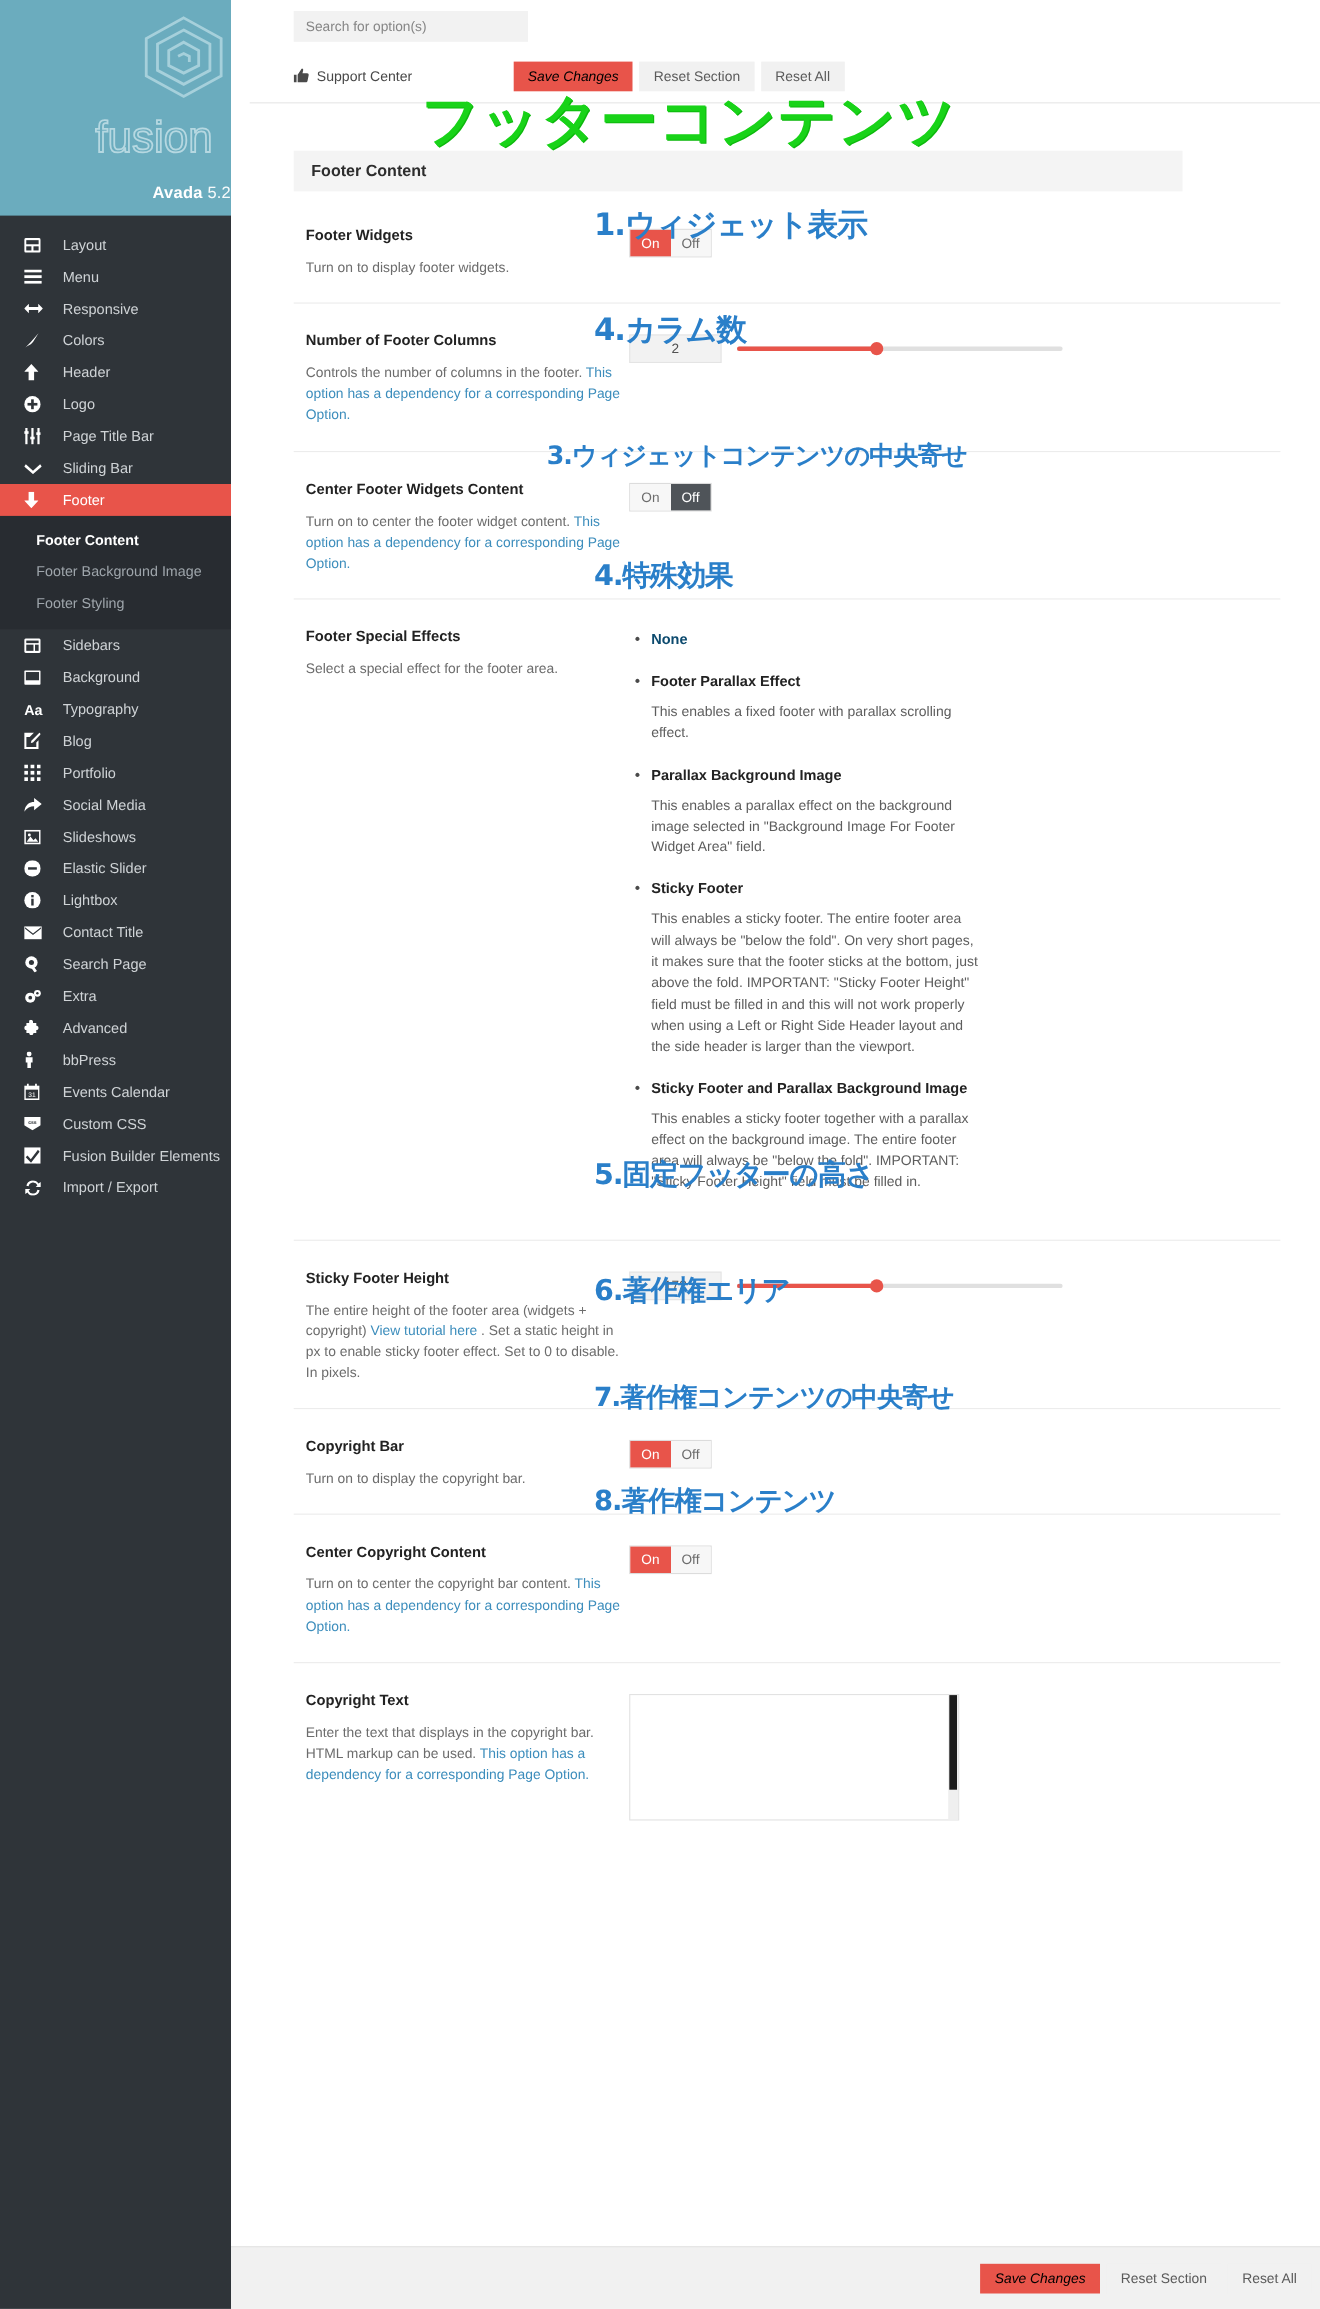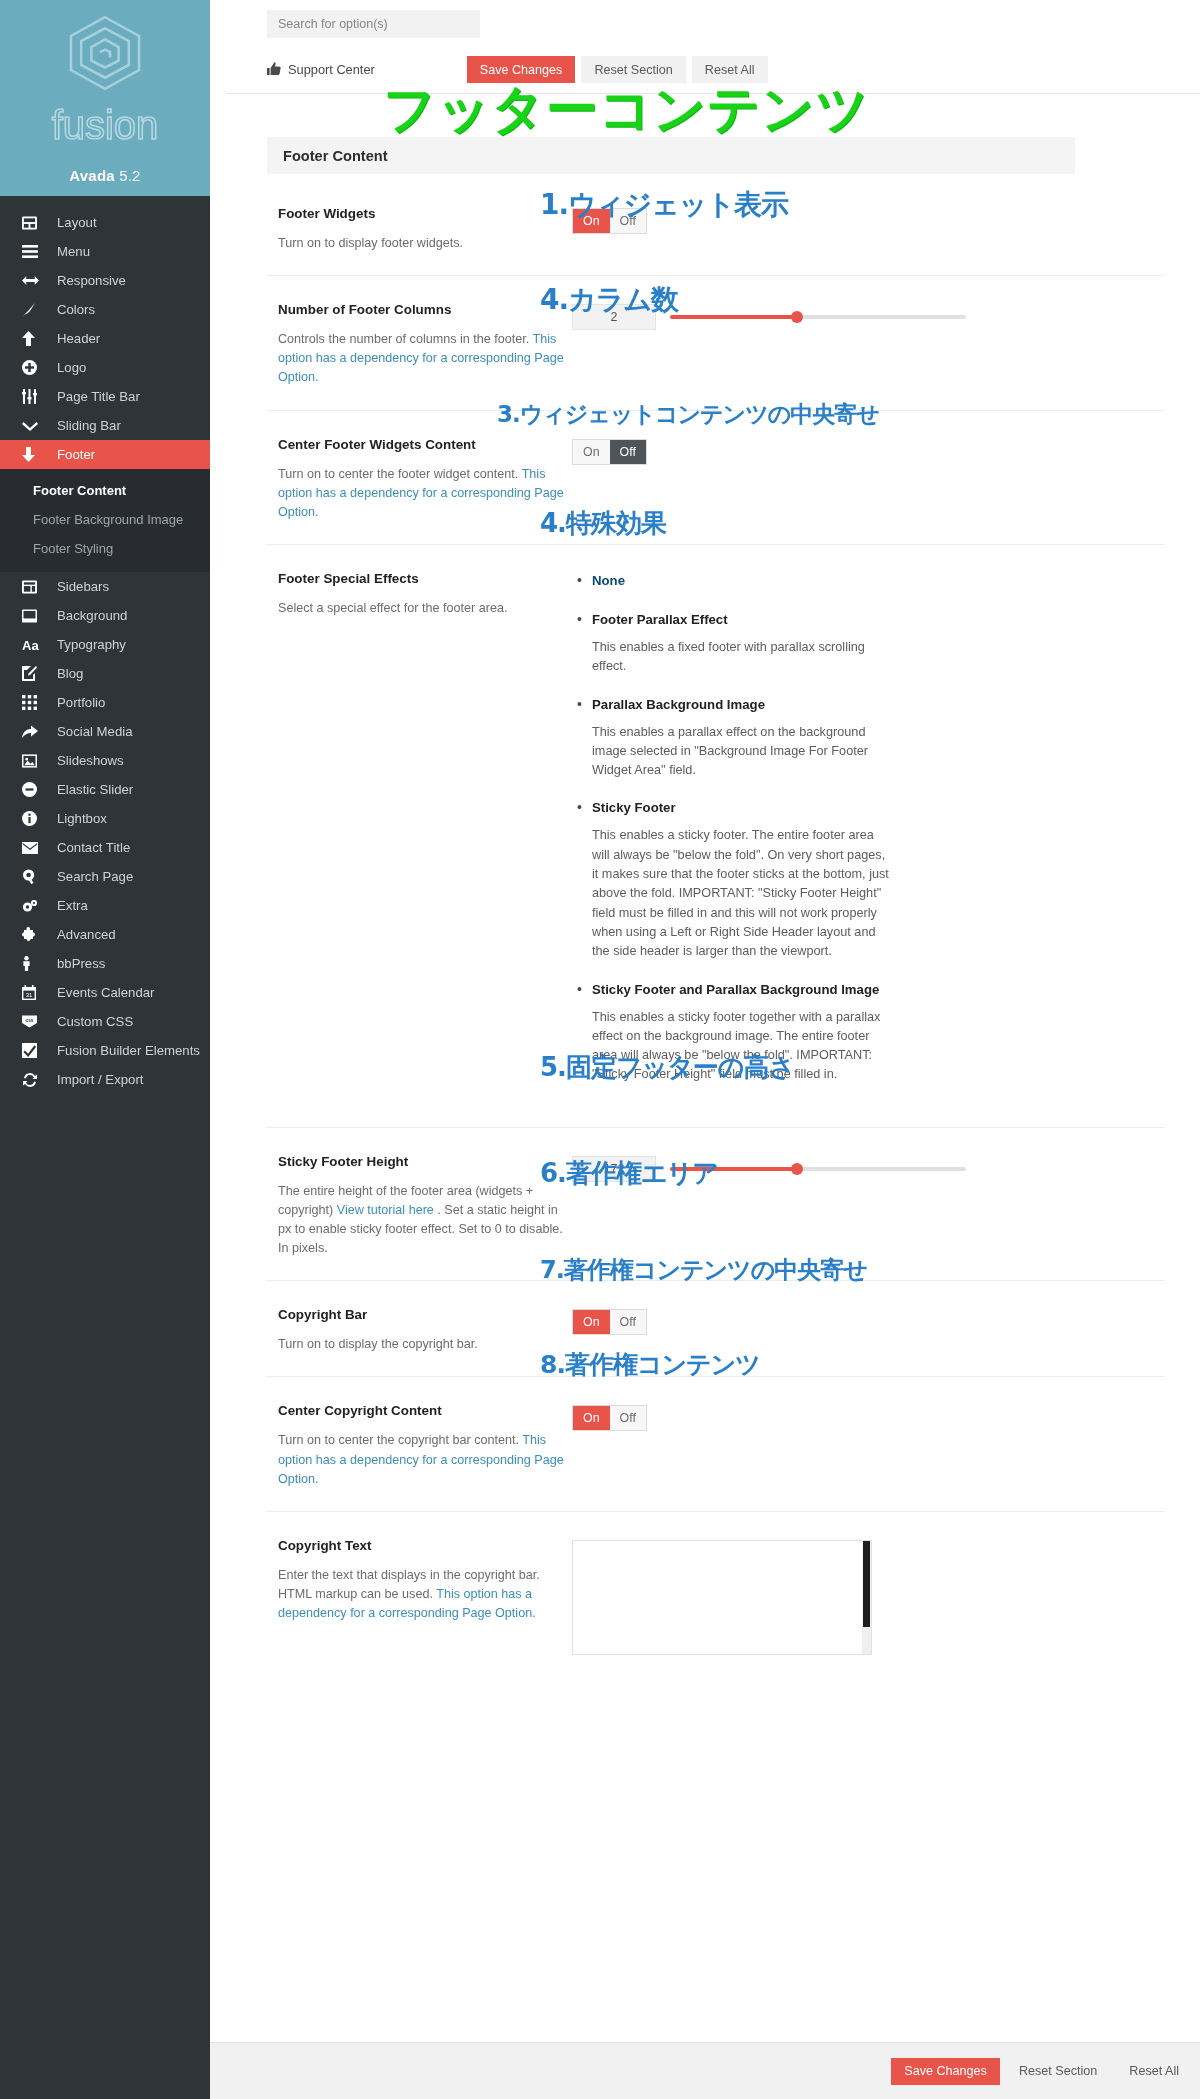--- a/index.html
+++ b/index.html
@@ -12,21 +12,21 @@
 
   
   #sidebar {
     position: absolute; left: 0; top: 0;
     width: 210px; height: 2099px;
     background: #2f3439;
   }
   .brand {
     height: 196px; background: #6bacbe;
     display: flex; flex-direction: column;
-    align-items: center; justify-content: center;
+    align-items: flex-end; justify-content: center;
   }
   .brand-logo { width: 86px; height: 80px; margin-bottom: 10px; }
   .brand-word { margin-bottom: 14px; }
   .brand-version {
     color: #ffffff; font-size: 15px; letter-spacing: .2px;
   }
   .brand-version b { font-weight: bold; }
   .brand-version span { font-weight: normal; opacity: .95; }
 
   .nav-list { padding-top: 12px; }
@@ -79,21 +79,21 @@
     font-size: 12.8px; color: #484848; cursor: pointer;
   }
   .btns { display: flex; gap: 6px; margin-left: 92px; }
   .btn {
     height: 27px; padding: 0 13px;
     display: inline-flex; align-items: center; justify-content: center;
     font-size: 12.6px; border: none; cursor: pointer;
     font-family: "Liberation Sans", sans-serif;
     color: #5a5a5a; background: #f1f1f1;
   }
-  .btn.primary { background: #e8544a; color: #ffffff; }
+  .btn.primary { background: #e8544a; color: #000000; font-style: italic; }
 
   .topdivider { border-bottom: 1px solid #e6e6e6; margin-top: 5px; }
 
   .content { padding: 0 36px 0 40px; position: relative; }
 
   .sec-header {
     background: #f4f4f4;
     height: 37px; display: flex; align-items: center;
     padding-left: 16px; margin-top: 43px;
     font-size: 14.6px; font-weight: bold; color: #2d2d2d;

